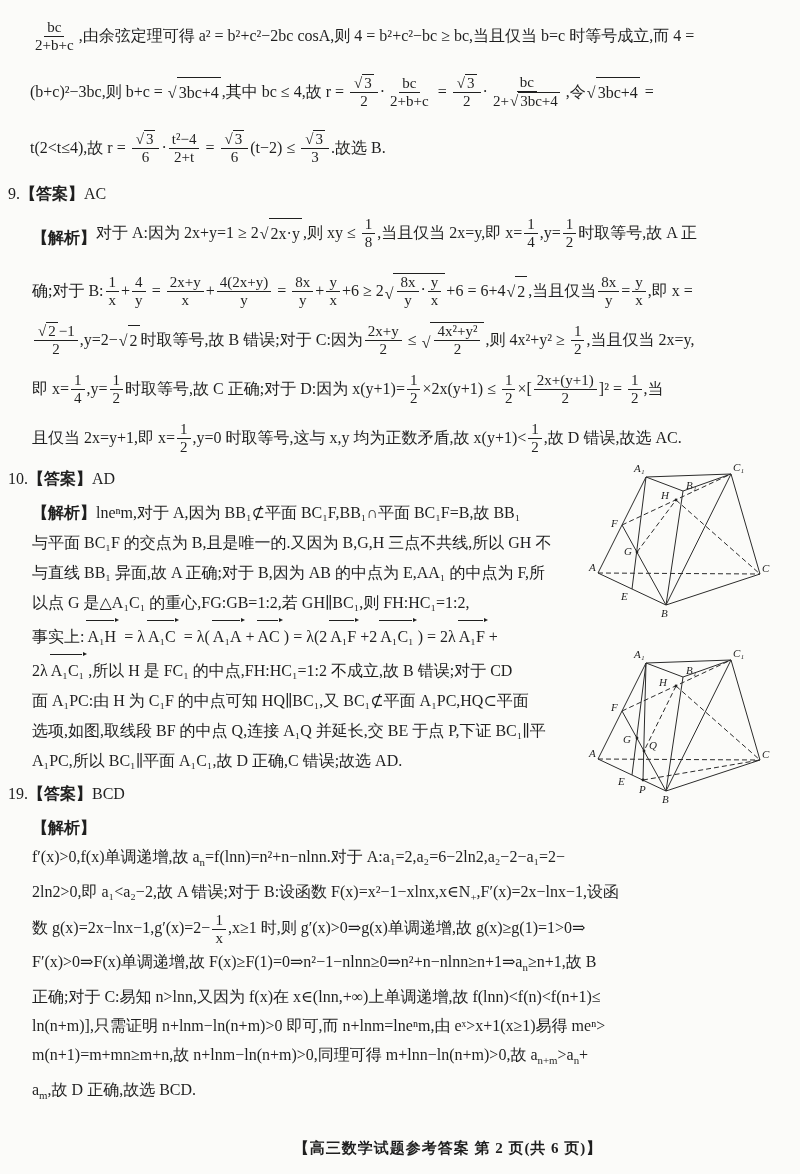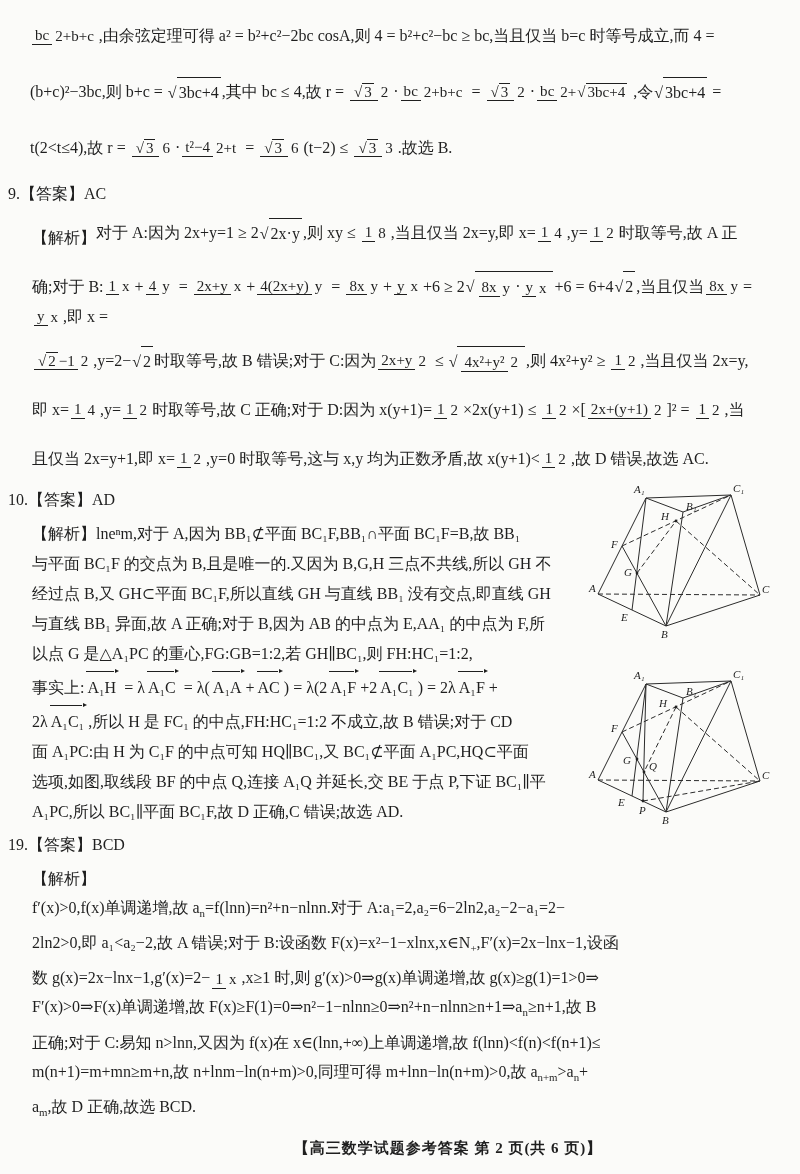--- a/index.html
+++ b/index.html
@@ -7,30 +7,30 @@
     width:800px;height:1174px;overflow:hidden;position:relative;
     background:#fbfbf9;color:#1f1f1f;
     font-family:"Liberation Serif","DejaVu Serif","DejaVu Sans",serif;
     font-size:16px;
   }
   .page{padding:14px 22px 0 34px;position:relative;}
   .sec{margin-bottom:6px;}
   .m{line-height:30px;}
   .sec-top .m{margin-bottom:12px;margin-left:-4px;min-height:44px;display:flex;align-items:center;flex-wrap:wrap;white-space:pre-wrap;}
   .ans{margin-left:-26px;margin-bottom:7px;line-height:24px;}
-  .b{font-weight:normal;}
+  .b{font-weight:bold;}
   .sol{margin-left:-2px;}
   .q9 .m{margin-bottom:9px;min-height:40px;display:flex;align-items:center;flex-wrap:wrap;white-space:pre-wrap;}
   .q10{position:relative;}
   .q10 .sol{width:598px;}
   .q10 .m{line-height:30px;}
   .q11 .m{line-height:29px;}
   .first-line{display:flex;align-items:center;flex-wrap:wrap;white-space:pre-wrap;}
   
-  .frac{display:inline-flex;flex-direction:row;align-items:center;vertical-align:middle;
+  .frac{display:inline-flex;flex-direction:column;align-items:center;vertical-align:middle;
         line-height:1.12;margin:0 2px;font-size:.94em;text-align:center;}
   .frac .num{padding:0 3px;border-bottom:1px solid currentColor;}
   .frac .den{padding:0 3px;}
   .sqrt{display:inline-flex;align-items:flex-end;margin:0 1px;}
   .sqrt .rad{border-top:1px solid currentColor;padding:0 2px;}
   .vec{position:relative;display:inline-block;padding:4px 3px 0 2px;margin:0 1px;text-align:right;}
   .vec::before{content:"";position:absolute;left:1px;right:5px;top:2px;border-top:1px solid currentColor;}
   .vec::after{content:"";position:absolute;right:0;top:-0.5px;width:0;height:0;
       border-left:4px solid currentColor;border-top:2.5px solid transparent;border-bottom:2.5px solid transparent;}
   sub{font-size:.68em;}
@@ -61,28 +61,27 @@
       <div class="m">即 x=<span class="frac"><span class="num">1</span><span class="den">4</span></span>,y=<span class="frac"><span class="num">1</span><span class="den">2</span></span>时取等号,故 C 正确;对于 D:因为 x(y+1)=<span class="frac"><span class="num">1</span><span class="den">2</span></span>×2x(y+1) ≤ <span class="frac"><span class="num">1</span><span class="den">2</span></span>×[<span class="frac"><span class="num">2x+(y+1)</span><span class="den">2</span></span>]² = <span class="frac"><span class="num">1</span><span class="den">2</span></span>,当</div>
       <div class="m">且仅当 2x=y+1,即 x=<span class="frac"><span class="num">1</span><span class="den">2</span></span>,y=0 时取等号,这与 x,y 均为正数矛盾,故 x(y+1)&lt;<span class="frac"><span class="num">1</span><span class="den">2</span></span>,故 D 错误,故选 AC.</div>
     </div>
   </div>
 
   <div class="sec q10">
     <div class="ans"><span>10.</span><span class="b">【答案】</span><span>AD</span></div>
     <div class="sol">
       <div class="m first-line"><span class="b">【解析】</span><span class="m">lneⁿm,对于 A,因为 BB₁⊄平面 BC₁F,BB₁∩平面 BC₁F=B,故 BB₁</span></div>
       <div class="m">与平面 BC₁F 的交点为 B,且是唯一的.又因为 B,G,H 三点不共线,所以 GH 不</div>
-      <div class="m">经过点 B,又 GH⊂平面 BC₁F,所以直线 GH 与直线 BB₁ 没有交点,即直线 GH</div>
       <div class="m">与直线 BB₁ 异面,故 A 正确;对于 B,因为 AB 的中点为 E,AA₁ 的中点为 F,所</div>
-      <div class="m">以点 G 是△A₁PC 的重心,FG:GB=1:2,若 GH∥BC₁,则 FH:HC₁=1:2,</div>
+      <div class="m">以点 G 是△A₁C₁ 的重心,FG:GB=1:2,若 GH∥BC₁,则 FH:HC₁=1:2,</div>
       <div class="m">事实上:<span class="vec">A₁H</span> = λ<span class="vec">A₁C</span> = λ(<span class="vec">A₁A</span>+<span class="vec">AC</span>) = λ(2<span class="vec">A₁F</span>+2<span class="vec">A₁C₁</span>) = 2λ<span class="vec">A₁F</span>+</div>
       <div class="m">2λ<span class="vec">A₁C₁</span>,所以 H 是 FC₁ 的中点,FH:HC₁=1:2 不成立,故 B 错误;对于 CD</div>
       <div class="m">面 A₁PC:由 H 为 C₁F 的中点可知 HQ∥BC₁,又 BC₁⊄平面 A₁PC,HQ⊂平面</div>
       <div class="m">选项,如图,取线段 BF 的中点 Q,连接 A₁Q 并延长,交 BE 于点 P,下证 BC₁∥平</div>
-      <div class="m">A₁PC,所以 BC₁∥平面 BC₁F,故 D 正确,C 错误;故选 AD.</div>
+      <div class="m">A₁PC,所以 BC₁∥平面 A₁C₁,故 D 正确,C 错误;故选 AD.</div>
     </div>
 
     <div class="figwrap">
       <div class="figbox">
         <svg width="182" height="160" viewBox="0 0 182 160">
           <g fill="none" stroke="#2b2b2b" stroke-width="1">
             <path d="M58 18 L143 15 M58 18 L95 32 M95 32 L143 15 M10 114 L58 18 M172 115 L143 15 M78 146 L95 32 M10 114 L78 146 M78 146 L172 115 M58 18 L44 130 M78 146 L34 66 M78 146 L143 15"></path>
           </g>
           <g fill="none" stroke="#2b2b2b" stroke-width="1" stroke-dasharray="5 3">
             <path d="M10 114 L172 115 M34 66 L143 15 M49 93 L88 41 M88 41 L172 115"></path>
@@ -143,20 +142,21 @@
     <div class="sol">
       <div class="m first-line"><span class="b">【解析】</span></div>
       <div class="m">f′(x)&gt;0,f(x)单调递增,故 a<sub>n</sub>=f(lnn)=n²+n−nlnn.对于 A:a₁=2,a₂=6−2ln2,a₂−2−a₁=2−</div>
       <div class="m">2ln2&gt;0,即 a₁&lt;a₂−2,故 A 错误;对于 B:设函数 F(x)=x²−1−xlnx,x∈N<sub>+</sub>,F′(x)=2x−lnx−1,设函</div>
       <div class="m">数 g(x)=2x−lnx−1,g′(x)=2−<span class="frac">
             <span class="num">1</span>
             <span class="den">x</span>
           </span>,x≥1 时,则 g′(x)&gt;0⇒g(x)单调递增,故 g(x)≥g(1)=1&gt;0⇒</div>
       <div class="m">F′(x)&gt;0⇒F(x)单调递增,故 F(x)≥F(1)=0⇒n²−1−nlnn≥0⇒n²+n−nlnn≥n+1⇒a<sub>n</sub>≥n+1,故 B</div>
       <div class="m">正确;对于 C:易知 n&gt;lnn,又因为 f(x)在 x∈(lnn,+∞)上单调递增,故 f(lnn)&lt;f(n)&lt;f(n+1)≤</div>
+      <div class="m">ln(n+m)],只需证明 n+lnm−ln(n+m)&gt;0 即可,而 n+lnm=lneⁿm,由 eˣ&gt;x+1(x≥1)易得 meⁿ&gt;</div>
       <div class="m">m(n+1)=m+mn≥m+n,故 n+lnm−ln(n+m)&gt;0,同理可得 m+lnn−ln(n+m)&gt;0,故 a<sub>n+m</sub>&gt;a<sub>n</sub>+</div>
       <div class="m">a<sub>m</sub>,故 D 正确,故选 BCD.</div>
     </div>
   </div>
 
 </div>
 
 <div class="footer">【高三数学试题参考答案 第 2 页(共 6 页)】</div>
 
 </body></html>

